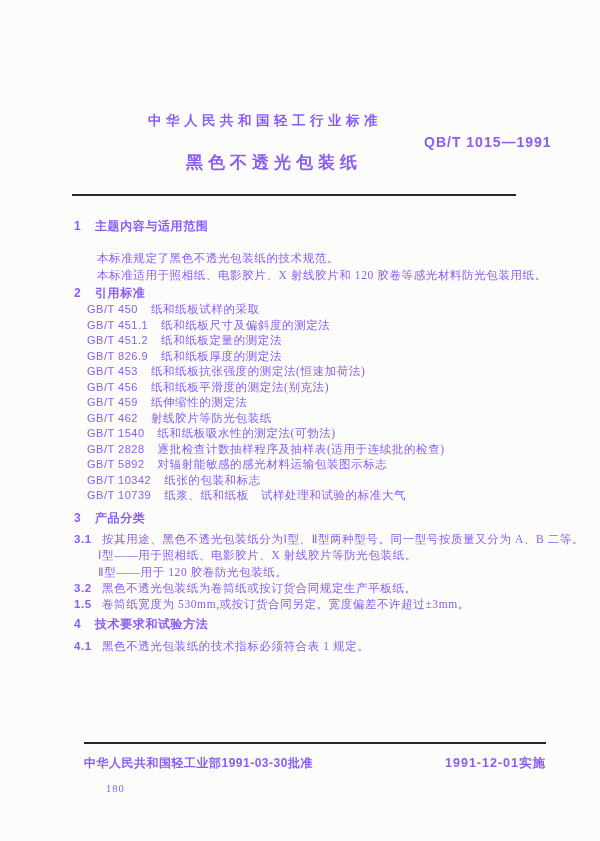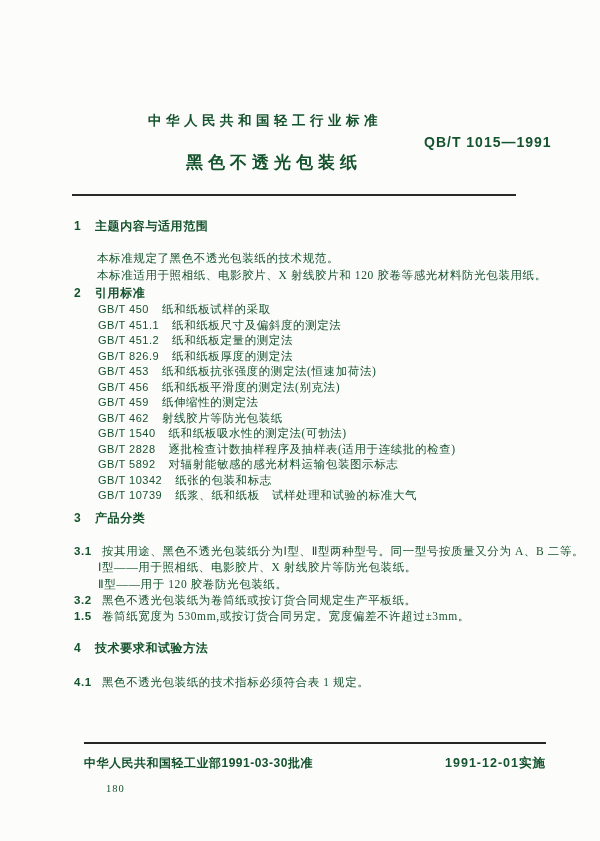--- a/index.html
+++ b/index.html
@@ -3,21 +3,21 @@
 <meta charset="utf-8">
 <style>
   html, body { margin: 0; padding: 0; background: #e8e8e6; }
   .page {
     position: relative;
     width: 600px;
     height: 841px;
     margin: 0 auto;
     background: #fcfcfa;
     overflow: hidden;
-    color: #14532d;
+    color: #8b5cf6;
     font-family: "Liberation Serif", serif;
   }
   
   .std-type {
     position: absolute; top: 112px; left: 148px;
     font-family: "Liberation Sans", sans-serif;
     font-weight: bold; font-size: 13.5px; letter-spacing: 4.5px;
     white-space: nowrap;
   }
   .std-number {
@@ -43,24 +43,24 @@
   }
   .sec-heading {
     font-family: "Liberation Sans", sans-serif;
     font-weight: bold; font-size: 12px; line-height: 17.5px;
     white-space: nowrap;
   }
   .sec-heading .sec-num { display: inline-block; min-width: 21px; }
   .m-top6  { margin-top: 6px; }
   .m-top10 { margin-top: 14px; }
   .m-top8  { }
-  .m-top4  { margin-top: 16px; }
+  .m-top4  { margin-top: 4px; }
   .paras { margin-left: 23px; }
   .para { white-space: nowrap; }
-  .ref-list { margin-left: 24px; line-height: 15.5px; }
+  .ref-list { margin-left: 13px; line-height: 15.5px; }
   .ref { white-space: nowrap; }
   .ref-code { font-family: "Liberation Sans", sans-serif; font-size: 11px; letter-spacing: 0.5px; }
   .ref-title { margin-left: 13px; }
   .clauses { line-height: 16.3px; }
   .clause { white-space: nowrap; }
   .clause-num {
     display: inline-block; min-width: 28px;
     font-family: "Liberation Sans", sans-serif; font-weight: bold; font-size: 11.5px;
   }
   .subitem { margin-left: 24px; white-space: nowrap; }

